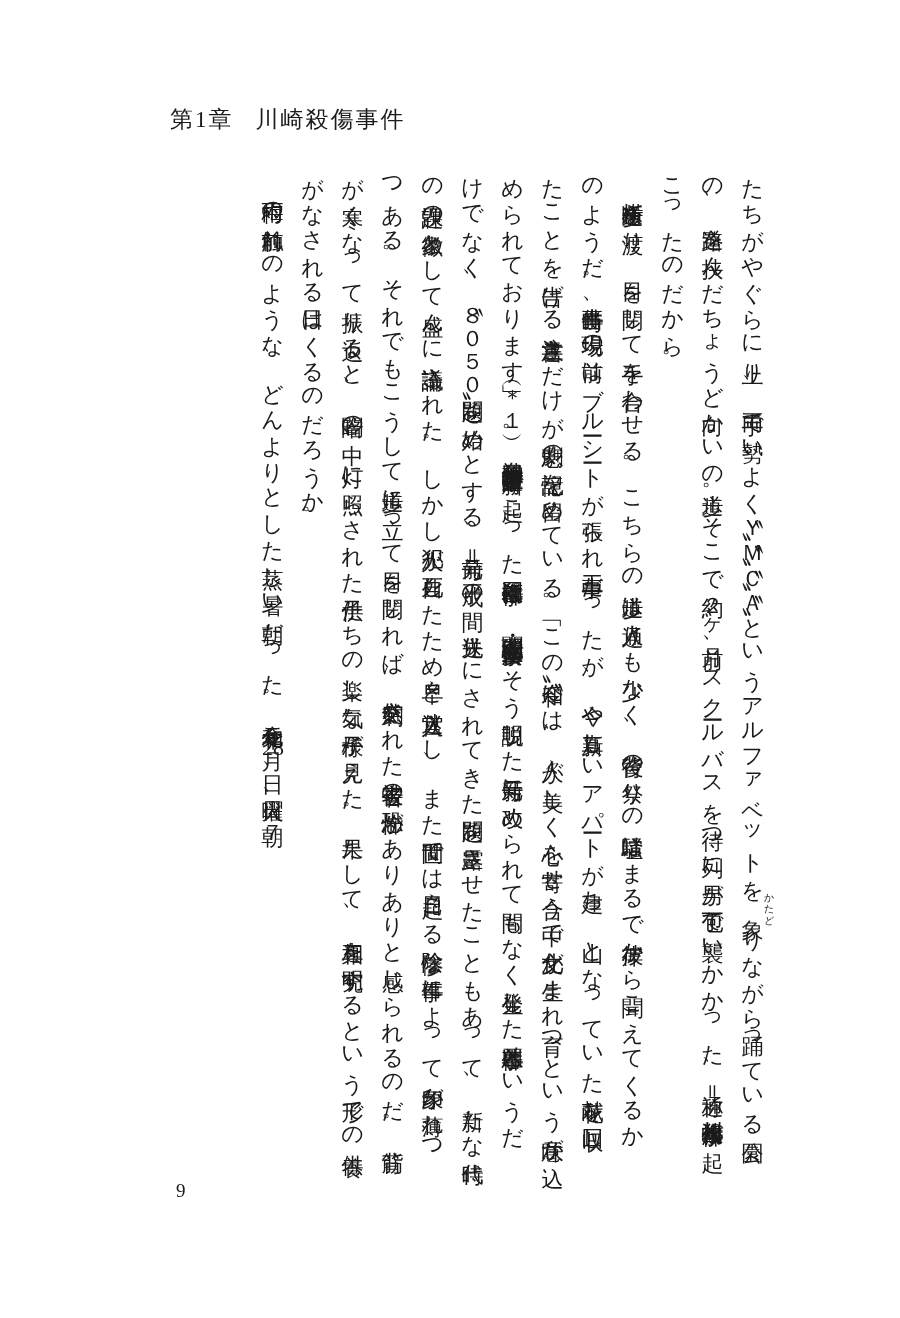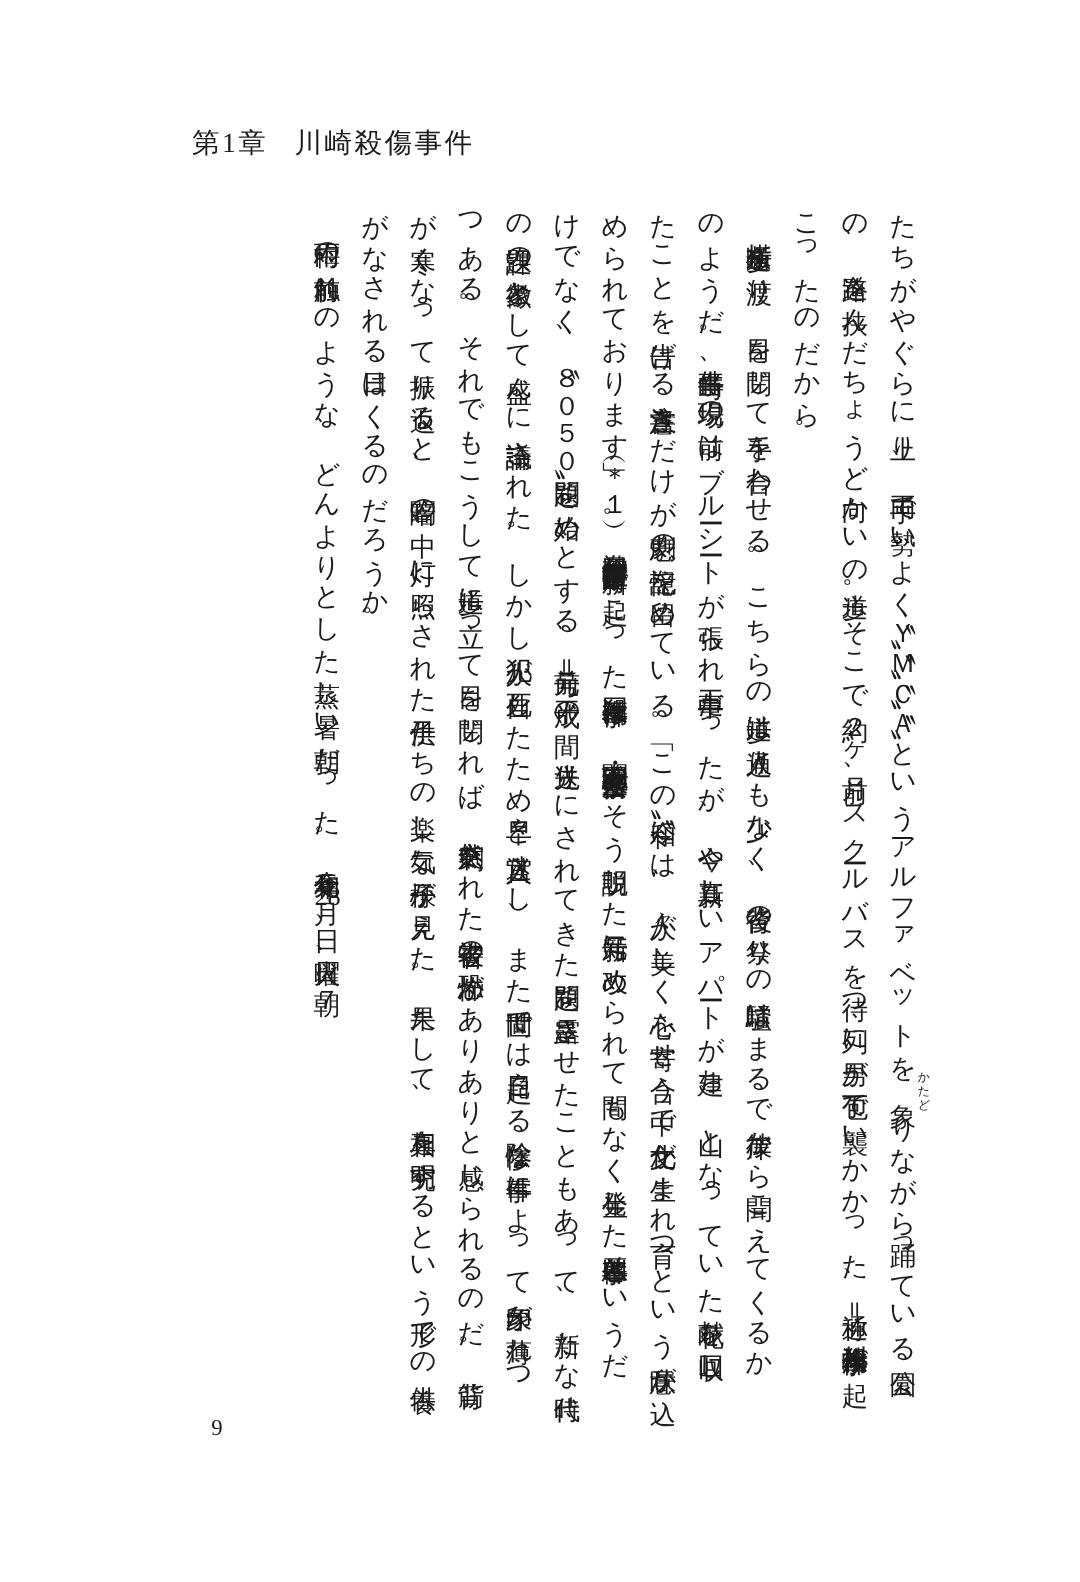--- a/index.html
+++ b/index.html
@@ -12,21 +12,21 @@
     width: 900px;
     height: 1318px;
     background: #ffffff;
     overflow: hidden;
     font-family: "Liberation Serif", "DejaVu Serif", serif;
     color: #1b1b1b;
   }
   .chapter-header {
     position: absolute;
     top: 104px;
-    left: 160px;
+    left: 170px;
     font-size: 23px;
     letter-spacing: 2px;
     white-space: nowrap;
   }
   .chapter-header .chapter-title {
     margin-left: 22px;
   }
   .body-text {
     position: absolute;
     top: 163px;

